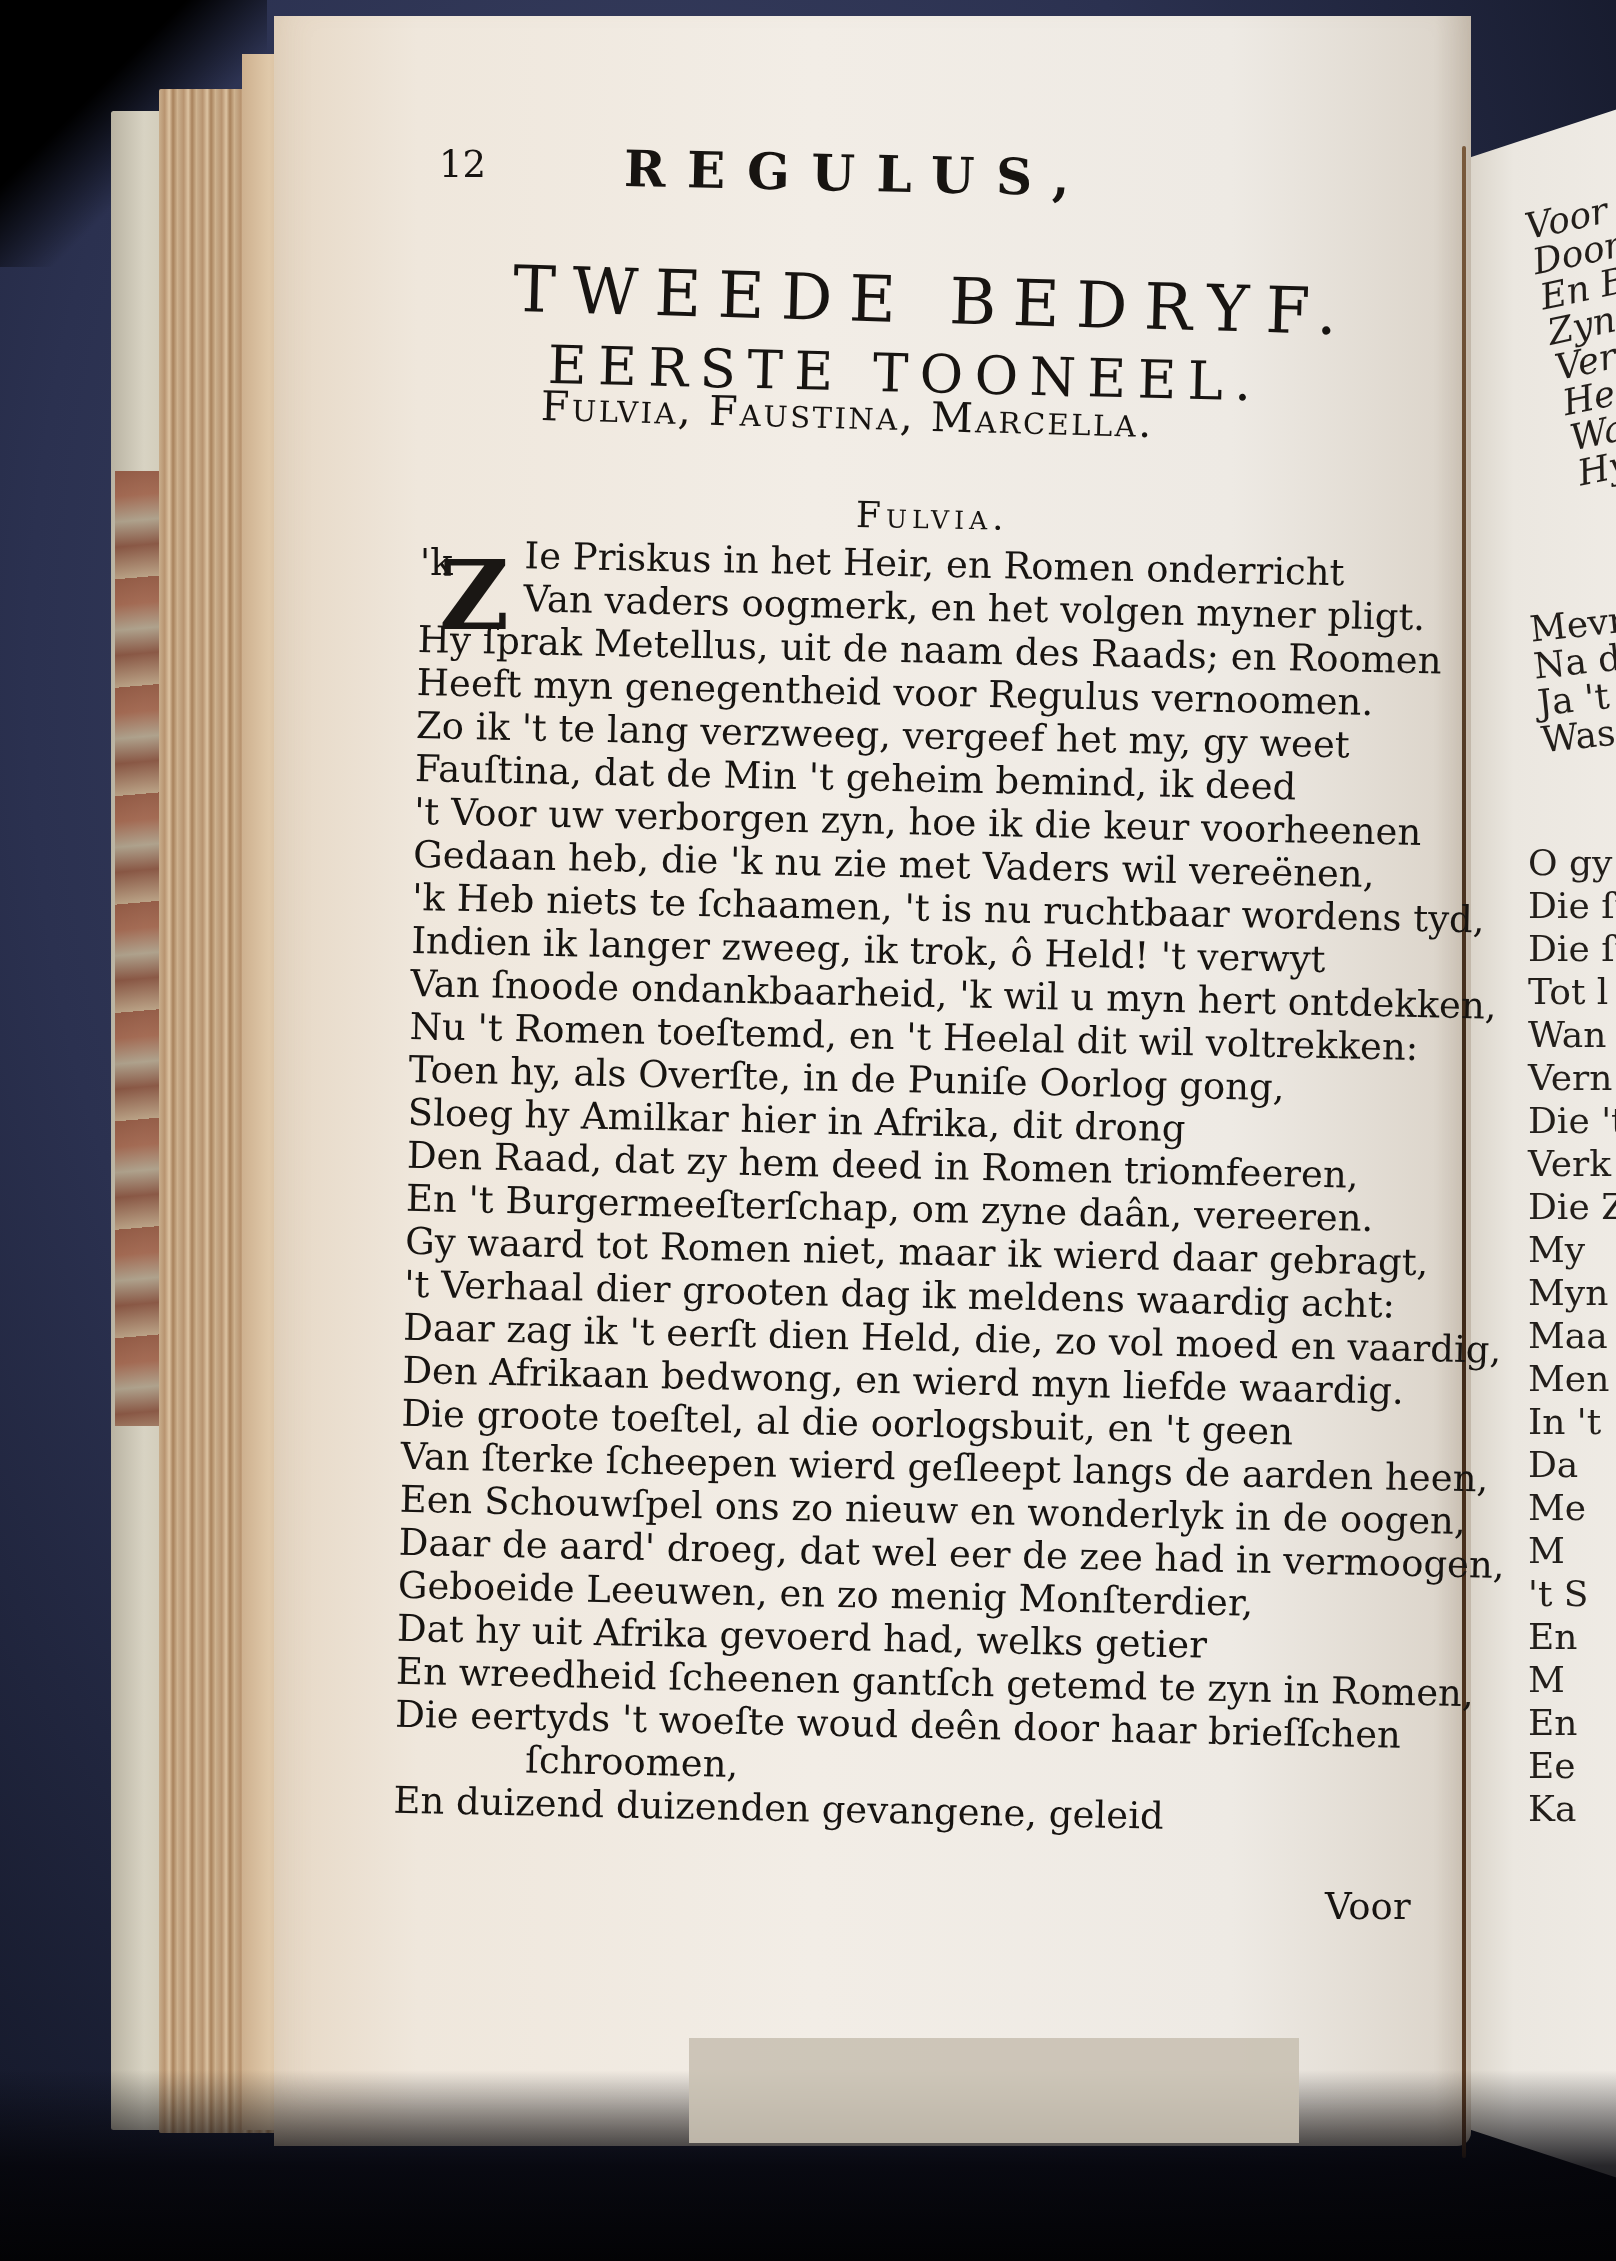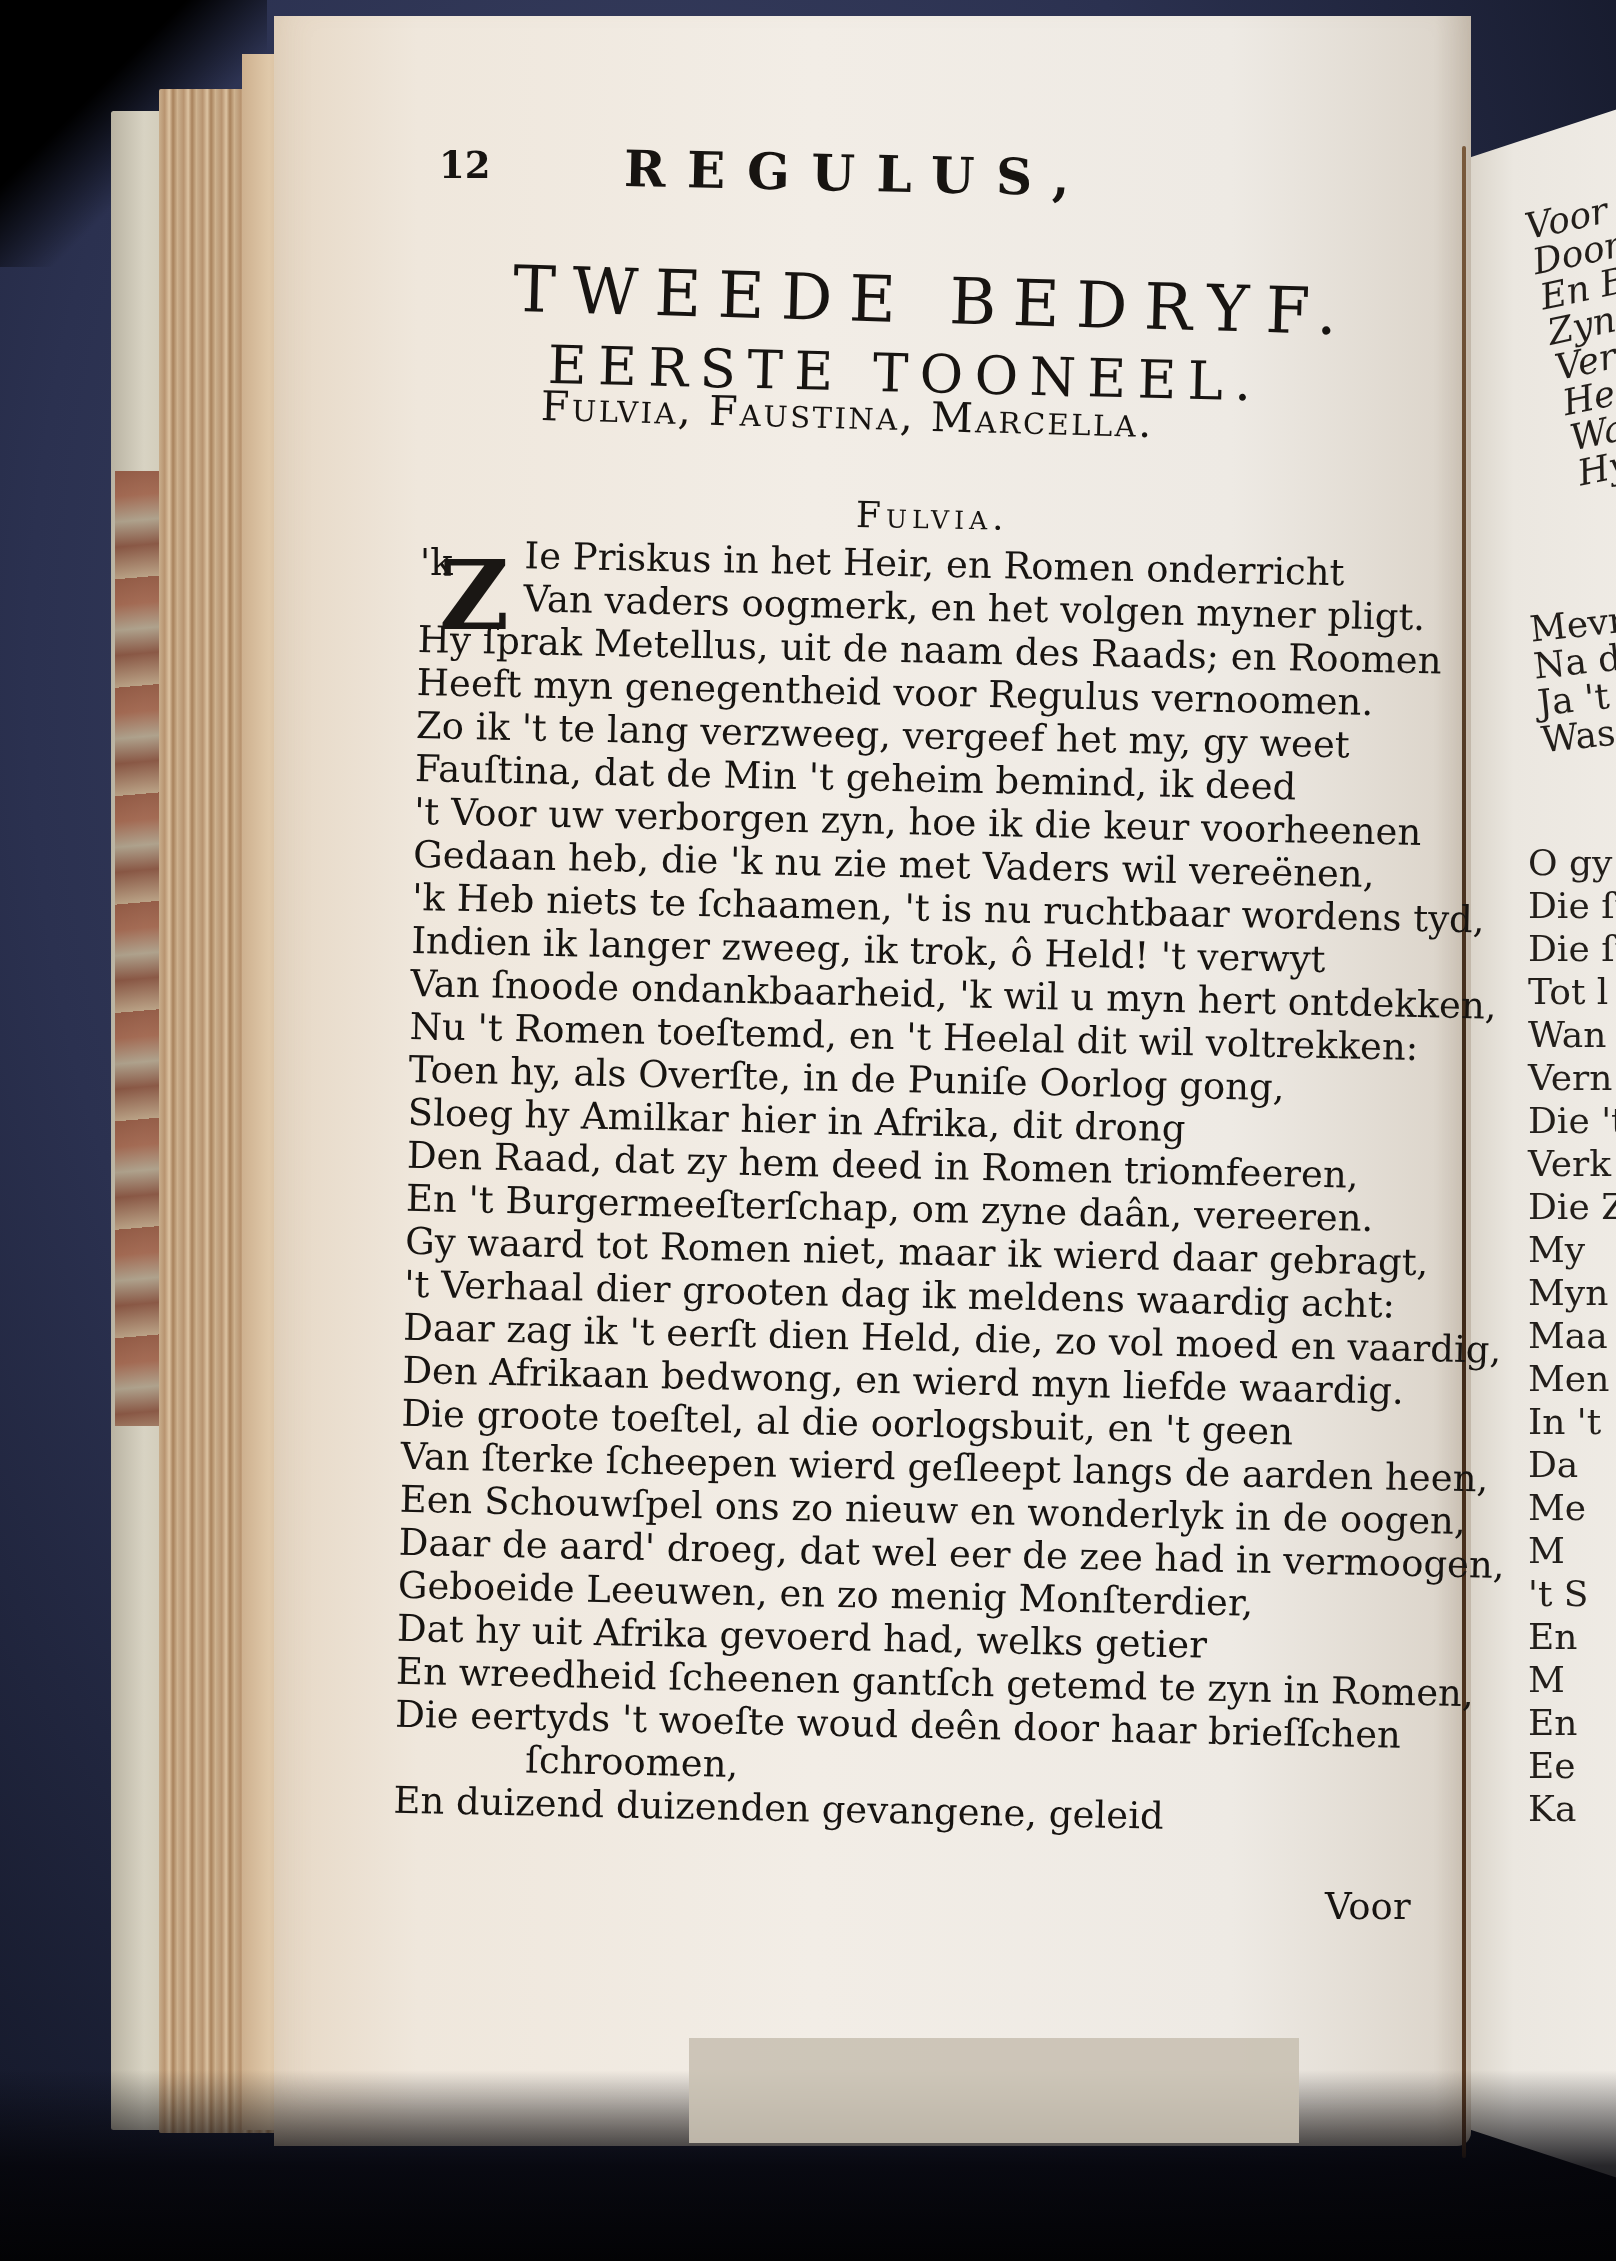--- a/index.html
+++ b/index.html
@@ -38,21 +38,21 @@
   
   .right-page { position:absolute; left:1466px; top:96px; width:191px; height:2095px;
     background: linear-gradient(to right, #d9d3c8 0%, #ebe7e0 25%, #f0ece6 100%);
     clip-path: polygon(0 3%, 100% 0, 100% 100%, 0 97%); }
 
   .mask-rect { position:absolute; left:689px; top:2038px; width:610px; height:105px;
     background:#c9c1b3; opacity:0.9; }
 
   
   .text { position:absolute; color:#171411; white-space:nowrap; }
-  .page-number { left:439px; top:143px; font-size:37px; font-weight:bold; }
+  .page-number { left:439px; top:143px; font-size:37px; font-weight:normal; }
   .running-title { left:624px; top:139px; font-size:50px; letter-spacing:21.7px; font-weight:bold; transform:rotate(1.2deg); transform-origin:left center; }
   .act-title { left:513px; top:252px; font-size:64px; letter-spacing:16.6px; transform:rotate(1.6deg); transform-origin:left center; }
   .scene-title { left:548px; top:334px; font-size:53px; letter-spacing:11.5px; transform:rotate(1.4deg); transform-origin:left center; }
   .characters { left:541px; top:382px; font-size:41px; letter-spacing:2.5px; font-variant:small-caps; transform:rotate(1.6deg); transform-origin:left center; }
   .speaker { left:856px; top:494px; font-size:36px; letter-spacing:5.1px; font-variant:small-caps; transform:rotate(1deg); transform-origin:left center; }
 
   .verse { position:absolute; left:420px; top:532px; width:1019px; font-size:37px; line-height:43px; color:#171411; transform:rotate(1.2deg); transform-origin:left top; }
   .verse .line { white-space:nowrap; display:block; }
   .verse .line.indent { padding-left:105px; }
   .verse .line.runover { padding-left:131px; }

